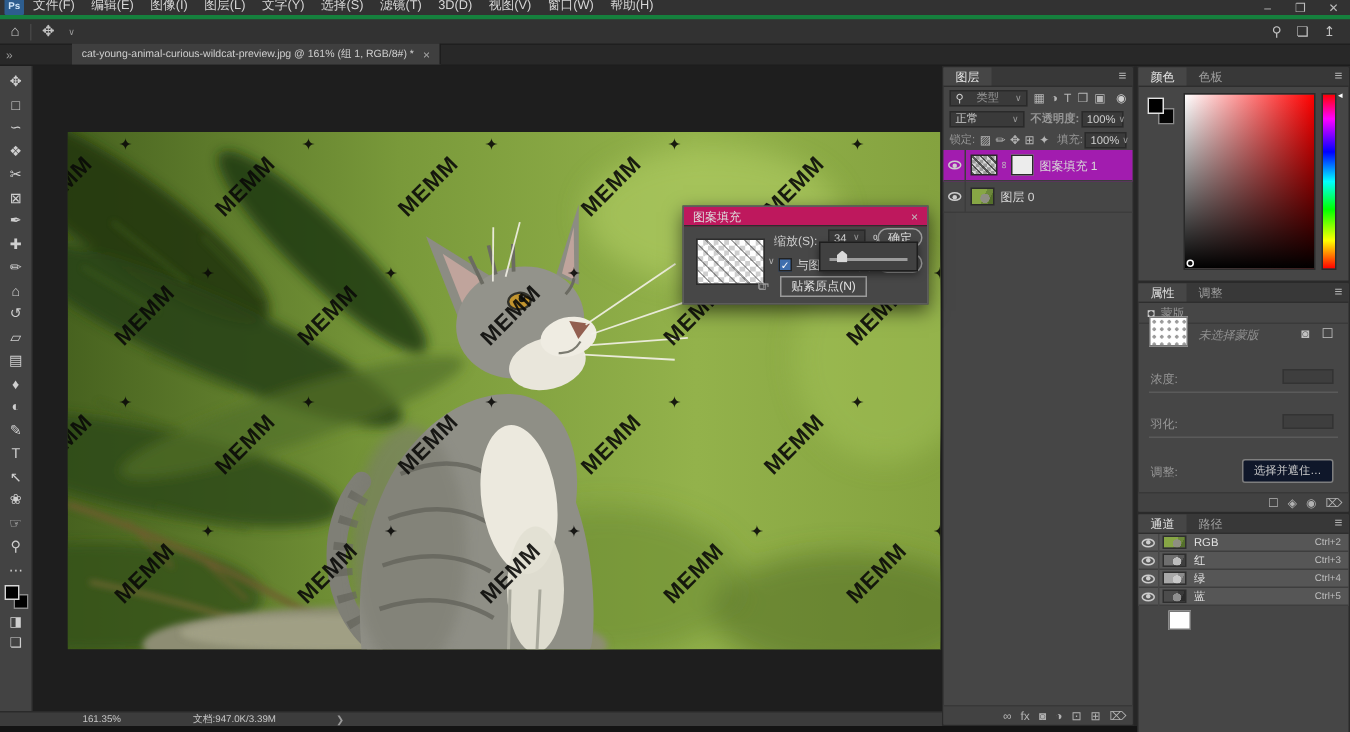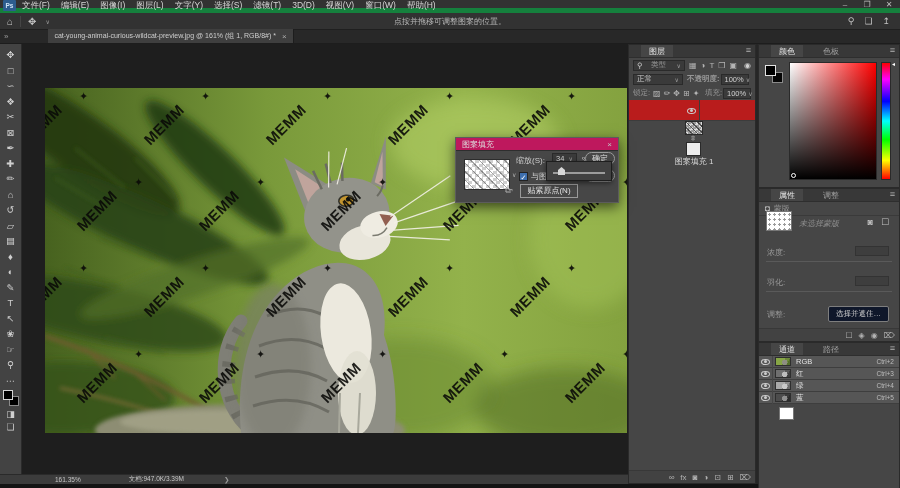--- a/index.html
+++ b/index.html
@@ -1,20 +1,20 @@
 <!DOCTYPE html>
 <html><head>
 <meta charset="utf-8">
 <style>
   html,body{margin:0;padding:0;background:#111;}
   *{box-sizing:border-box;font-family:"Liberation Sans","DejaVu Sans",sans-serif;}
   #app{position:relative;width:900px;height:488px;background:#2b2b2b;overflow:hidden;color:#d4d4d4;}
   .abs{position:absolute;}
   
-  #menubar{left:0;top:0;width:900px;height:13px;background:#323232;display:flex;align-items:flex-start;font-size:8.5px;border-bottom:5px solid #15803d;}
+  #menubar{left:0;top:0;width:900px;height:13px;background:#323232;display:flex;align-items:flex-end;font-size:8.5px;border-bottom:3px solid #15803d;}
   #ps-logo{width:13px;height:11px;background:#2d5d8e;color:#cfe4f7;font-size:6.5px;font-weight:bold;display:flex;align-items:center;justify-content:center;margin:0 6px 0 3px;border-radius:1px;}
   #menus span{margin-right:11px;color:#d6d6d6;white-space:nowrap;}
   #win-controls{margin-left:auto;display:flex;gap:0;}
   #win-controls span{width:22px;text-align:center;font-size:8px;color:#bdbdbd;}
   #optionsbar{left:0;top:13px;width:900px;height:17px;background:#323232;border-bottom:1px solid #1f1f1f;display:flex;align-items:center;font-size:9px;}
   .ob-ico{color:#c4c4c4;margin:0 7px;font-size:10px;}
   .ob-sep{width:1px;height:11px;background:#454545;}
   #ob-hint{position:absolute;left:0;right:0;text-align:center;font-size:8px;color:#b9b9b9;pointer-events:none;}
   #ob-right{margin-left:auto;display:flex;align-items:center;gap:10px;padding-right:10px;}
   #ob-right span{font-size:9px;color:#c4c4c4;}
@@ -38,33 +38,33 @@
   .wm-mark{position:absolute;font-size:11px;color:rgba(10,10,8,.9);}
   
   #statusbar{left:0;top:474px;width:628px;height:10px;background:#3c3c3c;border-top:1px solid #2a2a2a;display:flex;align-items:center;font-size:6.5px;color:#c6c6c6;}
   #statusbar .z{margin-left:55px;}
   #statusbar .d{margin-left:48px;}
   #statusbar .c{margin-left:40px;color:#9a9a9a;}
   #bottomstrip{left:0;top:484px;width:900px;height:4px;background:#141414;}
   
   .panel{background:#464646;border:1px solid #2a2a2a;}
   .ptabs{height:13px;background:#383838;display:flex;align-items:stretch;font-size:8px;border-bottom:1px solid #2e2e2e;}
-  .ptab{padding:1px 8px 0 8px;color:#9f9f9f;display:flex;align-items:center;margin-left:12px;}
+  .ptab{padding:1px 8px 0 8px;color:#9f9f9f;display:flex;align-items:center;}
   .ptab.on{background:#464646;color:#e6e6e6;}
   .pmenu{margin-left:auto;color:#b5b5b5;font-size:9px;padding:0 4px;}
   .dim{color:#969696;}
   .combo{background:#3a3a3a;border:1px solid #2a2a2a;color:#cfcfcf;display:inline-flex;align-items:center;justify-content:space-between;padding:0 3px;font-size:7.5px;height:11px;}
   .caret{color:#9a9a9a;font-size:6px;margin-left:2px;}
   
   #layers-panel{left:628px;top:44px;width:128px;height:440px;}
   .lp-row{display:flex;align-items:center;padding:0 4px;height:14px;font-size:7.5px;}
   #lp-filters span{margin-left:4px;font-size:8px;color:#b5b5b5;}
   #lp-locks span{margin-left:3px;font-size:8px;color:#b5b5b5;}
   .lrow{display:flex;align-items:center;height:21px;border-bottom:1px solid #3c3c3c;font-size:8px;color:#d8d8d8;}
-  .lrow.sel{background:#b91c1c;flex-direction:column;}
+  .lrow.sel{background:#a21caf;}
   .eyecell{width:15px;height:21px;border-right:1px solid #3c3c3c;display:flex;align-items:center;justify-content:center;flex:none;}
   .eyeball{display:inline-block;width:9px;height:6px;border:1px solid #cdcdcd;border-radius:50%;position:relative;}
   .eyeball::after{content:"";position:absolute;left:2px;top:0.5px;width:3px;height:3px;border-radius:50%;background:#cdcdcd;}
   .thumb{flex:none;border:1px solid #2a2a2a;}
   .checker-dark{width:18px;height:14px;margin-left:3px;background-image:repeating-linear-gradient(45deg,rgba(0,0,0,.6) 0 1px,transparent 1px 4px),conic-gradient(#9a9a9a 25%,#d9d9d9 0 50%,#9a9a9a 0 75%,#d9d9d9 0);background-size:auto,5px 5px;}
   .maskwhite{width:15px;height:14px;background:#ececec;margin-left:2px;}
   .linkch{font-size:7px;color:#c0c0c0;transform:rotate(90deg);margin-left:1px;width:6px;flex:none;}
   .photo-mini{width:16px;height:12px;margin-left:3px;background:radial-gradient(circle at 62% 62%,#8e8e82 0 28%,transparent 30%),linear-gradient(115deg,#87a645 0 55%,#6c883a 55% 80%,#546f2b 80%);}
   .lname{margin-left:4px;white-space:nowrap;}
   .folder{display:inline-block;width:11px;height:7px;background:#bdbdbd;border-radius:1px;position:relative;margin-left:3px;}
@@ -138,21 +138,20 @@
       <span>❐</span>
       <span>✕</span>
     </div>
   </div>
 
   <div id="optionsbar" class="abs">
     <span class="ob-ico">⌂</span>
     <span class="ob-sep"></span>
     <span class="ob-ico">✥</span>
     <span class="caret">∨</span>
-    <div id="ob-hint">点按并拖移可调整图案的位置。</div>
     <div id="ob-right">
       <span>⚲</span>
       <span>❏</span>
       <span>↥</span>
     </div>
   </div>
 
   <div id="tabbar" class="abs">
     <span id="tab-collapse">»</span>
     <div id="doc-tab">
@@ -379,20 +378,27 @@
     </div>
     <div class="lrow sel">
       <span class="eyecell">
           <i class="eyeball"></i>
         </span>
       <span class="thumb checker-dark"></span>
       <span class="linkch">∞</span>
       <span class="thumb maskwhite"></span>
       <span class="lname">图案填充 1</span>
     </div>
+    <div class="lrow">
+      <span class="eyecell">
+          <i class="eyeball"></i>
+        </span>
+      <span class="thumb photo-mini"></span>
+      <span class="lname">图层 0</span>
+    </div>
     <div class="panel-bottom">
         <span>∞</span>
         <span>fx</span>
         <span>◙</span>
         <span>◑</span>
         <span>⊡</span>
         <span>⊞</span>
         <span>⌦</span>
       </div>
   </div>

